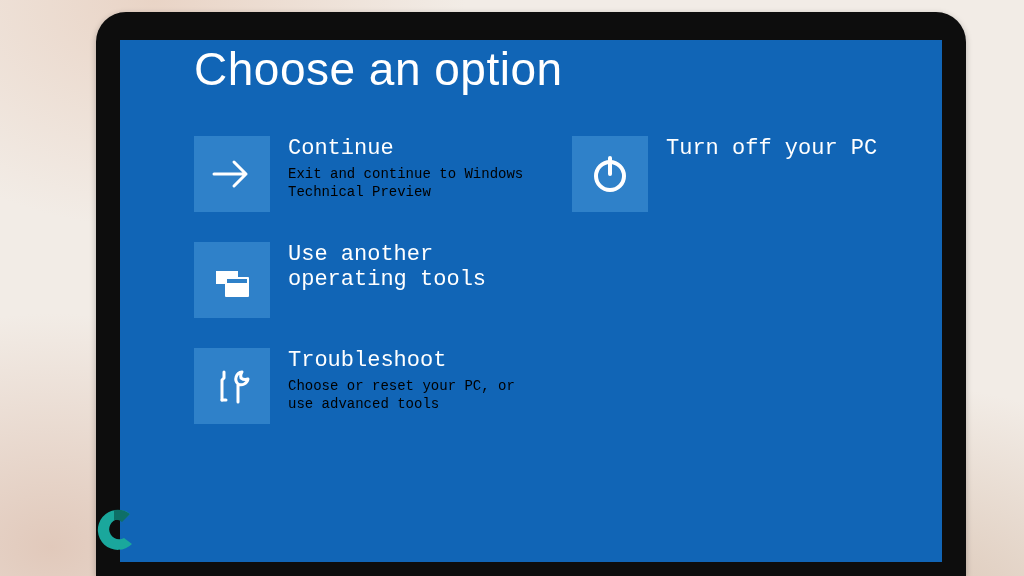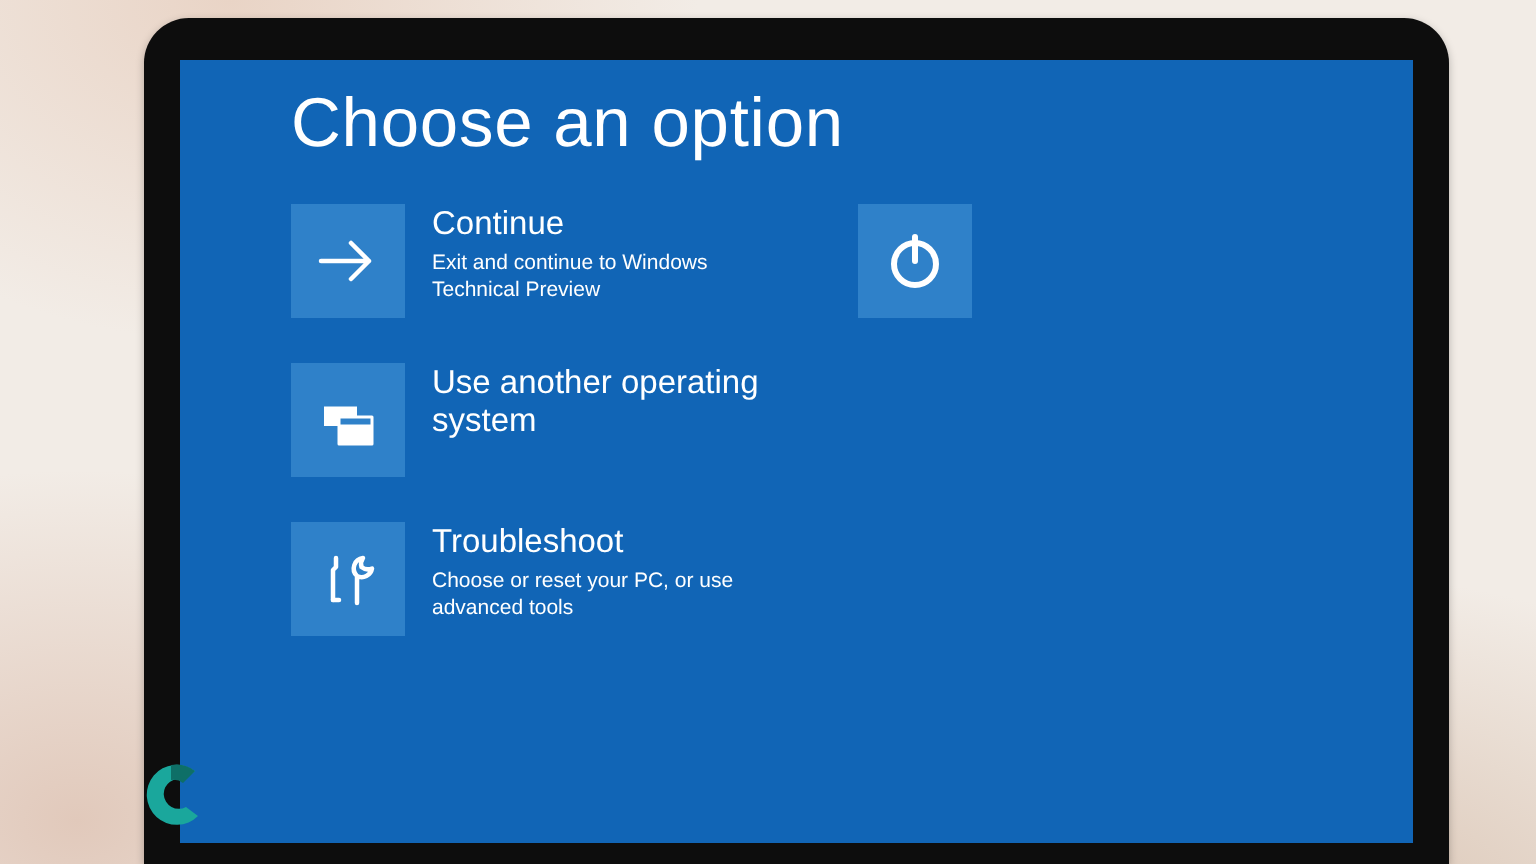--- a/index.html
+++ b/index.html
@@ -24,40 +24,40 @@
     border-radius:30px 30px 0 0;
     box-shadow:0 2px 6px rgba(0,0,0,.25);
   }
   .screen{
     position:absolute;left:24px;right:24px;top:28px;bottom:14px;
     background:#1165b6;
     color:#fff;
     overflow:hidden;
   }
   .title{
-    position:absolute;left:74px;top:14px;
+    position:absolute;left:74px;top:2px;
     font-size:46px;font-weight:300;letter-spacing:.5px;
   }
   .options{
     position:absolute;left:74px;top:96px;right:40px;bottom:0;
-    display:flex;gap:48px;
+    display:flex;gap:48px;font-family:Liberation Mono, monospace;
   }
   .col{display:flex;flex-direction:column;gap:30px;width:360px;}
   .opt{
     display:flex;align-items:flex-start;gap:18px;
     cursor:pointer;
   }
   .tile{
     flex:0 0 76px;height:76px;background:#2f81c9;
     display:flex;align-items:center;justify-content:center;
   }
   .tile svg{width:48px;height:48px;stroke:#fff;fill:none;stroke-width:3;stroke-linecap:round;stroke-linejoin:round;}
   .txt{padding-top:0;max-width:260px;}
   .lbl{font-size:22px;font-weight:400;line-height:1.15;}
-  .desc{font-size:14px;font-weight:400;color:#ffffff;margin-top:4px;line-height:1.3;}
+  .desc{font-size:14px;font-weight:400;color:#000000;margin-top:4px;line-height:1.3;}
 </style>
 </head>
 <body>
 
 <div class="backdrop"></div>
 
 <div class="laptop">
   <div class="screen">
 
     <div class="title">Choose an option</div>
@@ -82,21 +82,21 @@
           <div class="tile">
             <svg viewBox="0 0 48 48">
               <rect x="8" y="10" width="22" height="18" fill="#fff" stroke="none"></rect>
               <rect x="8" y="10" width="22" height="5" fill="#2f81c9" stroke="none"></rect>
               <rect x="18" y="22" width="22" height="18" fill="#fff" stroke="none"></rect>
               <rect x="18" y="22" width="22" height="5" fill="#2f81c9" stroke="none"></rect>
               <rect x="18" y="22" width="22" height="18" stroke="#fff" fill="none" stroke-width="2"></rect>
             </svg>
           </div>
           <div class="txt">
-            <div class="lbl">Use another operating system</div>
+            <div class="lbl">Use another operating tools</div>
           </div>
         </div>
 
         <div class="opt">
           <div class="tile">
             <svg viewBox="0 0 48 48">
 
               <path d="M16 10v6l-2 2v20" stroke-width="3"></path>
               <path d="M14 38h4" stroke-width="3"></path>
 
@@ -113,20 +113,24 @@
 
       <div class="col">
 
         <div class="opt">
           <div class="tile">
             <svg viewBox="0 0 48 48">
               <circle cx="24" cy="26" r="14" stroke-width="4"></circle>
               <path d="M24 8v16" stroke-width="4"></path>
             </svg>
           </div>
+          <div class="txt">
+            <div class="lbl">Turn off your PC</div>
+            <div class="desc"></div>
+          </div>
         </div>
 
       </div>
 
     </div>
   </div>
 </div>
 
 <svg class="watermark" viewBox="0 0 56 56">
   <path d="M44 12a20 20 0 1 0 2 30l-8-6a10 10 0 1 1-1-18z" fill="#1aa79c"></path>

